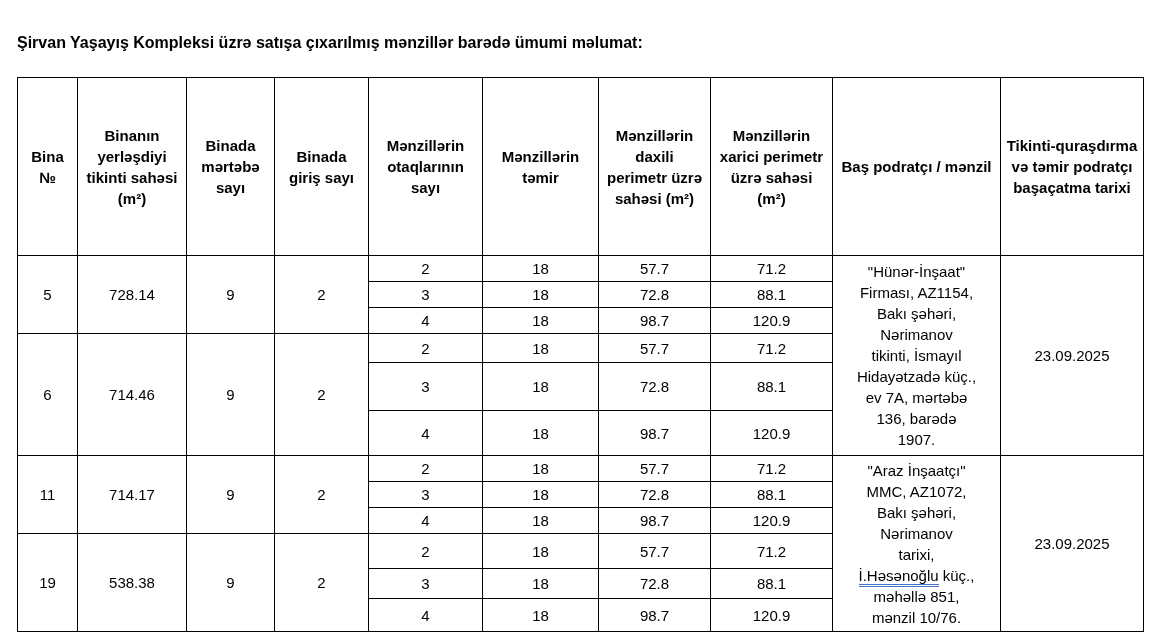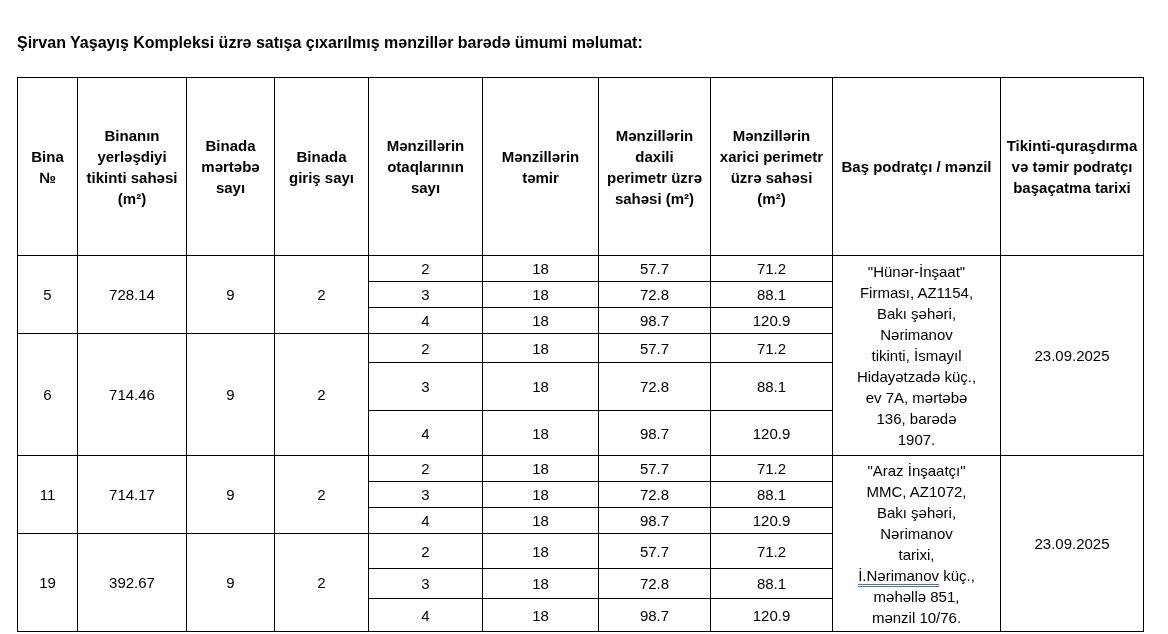--- a/index.html
+++ b/index.html
@@ -145,42 +145,42 @@
         <td>2</td>
         <td>18</td>
         <td>57.7</td>
         <td>71.2</td>
         <td rowspan="6" class="contractor">
           <div>"Araz İnşaatçı"</div>
           <div>MMC, AZ1072,</div>
           <div>Bakı şəhəri,</div>
           <div>Nərimanov</div>
           <div>tarixi,</div>
-          <div><span class="dbl">İ.Nərimanov</span><span> küç.,</span></div>
+          <div><span class="dbl">İ.Həsənoğlu</span><span> küç.,</span></div>
           <div>məhəllə 851,</div>
           <div>mənzil 10/76.</div>
         </td>
         <td rowspan="6" class="datecell">23.09.2025</td>
       </tr>
       <tr class="h26">
         <td>3</td>
         <td>18</td>
         <td>72.8</td>
         <td>88.1</td>
       </tr>
       <tr class="h26">
         <td>4</td>
         <td>18</td>
         <td>98.7</td>
         <td>120.9</td>
       </tr>
 
       <tr class="h35">
         <td rowspan="3">19</td>
-        <td rowspan="3">392.67</td>
+        <td rowspan="3">538.38</td>
         <td rowspan="3">9</td>
         <td rowspan="3">2</td>
         <td>2</td>
         <td>18</td>
         <td>57.7</td>
         <td>71.2</td>
       </tr>
       <tr class="h30">
         <td>3</td>
         <td>18</td>

